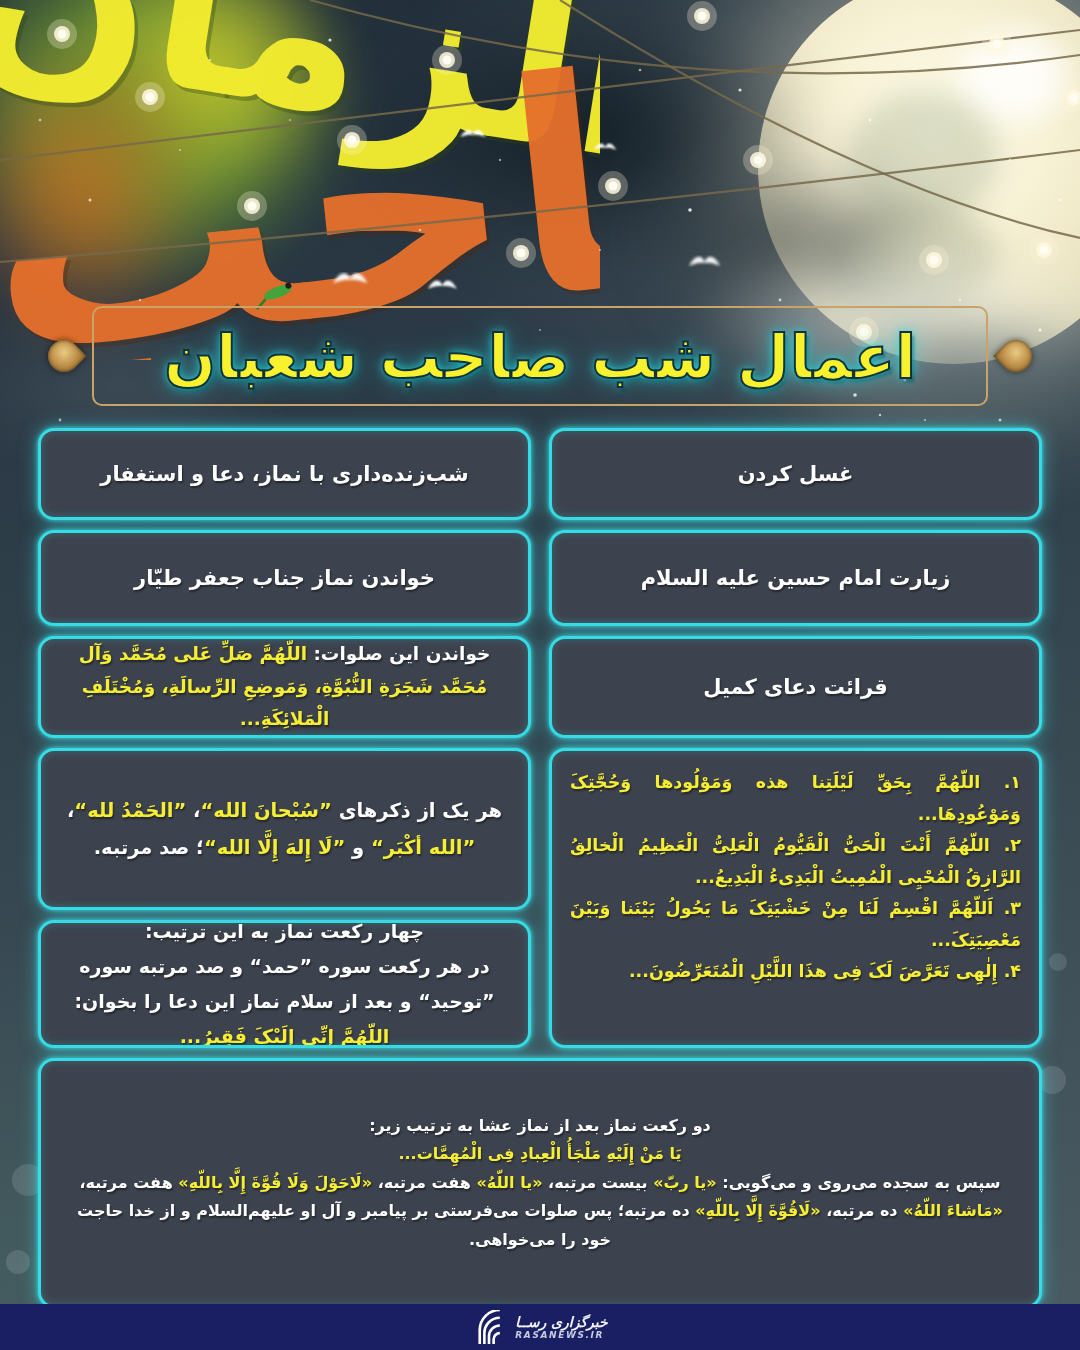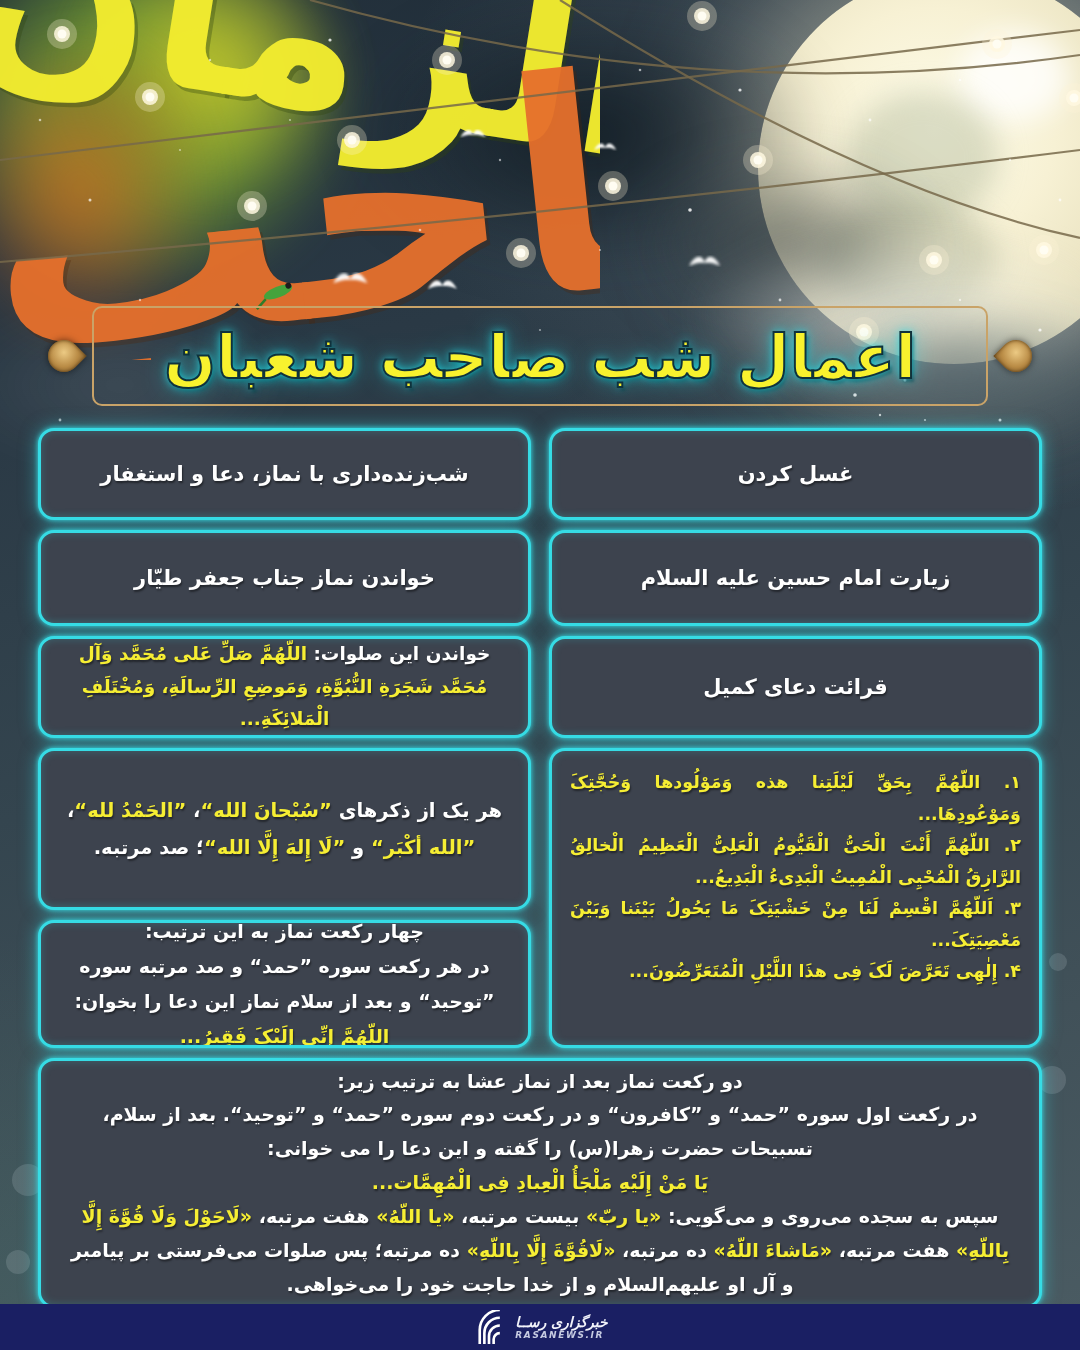--- a/index.html
+++ b/index.html
@@ -83,21 +83,21 @@
   .card p{margin:0;}
   .lg{font-size:21px;}
   .ar{color:#f6ee33;}
   .salawat{font-size:18.5px;line-height:1.75;padding:18px 20px;}
   .duas{grid-row:4 / span 2;grid-column:1;font-size:17.5px;line-height:1.8;
     justify-content:flex-start;padding:16px 18px;}
   .duas .intro{text-align:center;font-size:19px;margin-bottom:2px;}
   .duas .items{text-align:justify;width:100%;}
   .four{font-size:19px;line-height:1.85;}
   .dhikr{font-size:19.5px;line-height:1.9;}
-  .wide{grid-column:1 / -1;font-size:19px;line-height:1.78;padding:10px 26px;}
+  .wide{grid-column:1 / -1;font-size:16px;line-height:1.78;padding:10px 26px;}
   
   .footer{
     position:absolute;left:0;right:0;bottom:0;height:46px;background:#1a1f63;z-index:3;
     display:flex;align-items:center;justify-content:center;gap:9px;direction:ltr;font-style:italic;
   }
   .brand{display:flex;flex-direction:column;align-items:flex-start;line-height:1.15;}
   .brand-fa{font-size:14px;font-weight:bold;color:#f2f3fa;}
   .brand-en{font-size:9px;letter-spacing:1.6px;color:#c6cbe2;font-weight:bold;}
 </style>
 </head>
@@ -312,21 +312,20 @@
     </div>
 
     <div class="card four">
       <p>چهار رکعت نماز به این ترتیب:</p>
       <p>در هر رکعت سوره ”حمد“ و صد مرتبه سوره ”توحید“ و بعد از سلام نماز این دعا را بخوان:</p>
       <p class="ar">اللّهُمَّ إِنِّی إِلَیْکَ فَقِیرُ...</p>
     </div>
 
     <div class="card wide">
       <p>دو رکعت نماز بعد از نماز عشا به ترتیب زیر:</p>
-      <p>در رکعت اول سوره ”حمد“ و ”کافرون“ و در رکعت دوم سوره ”حمد“ و ”توحید“. بعد از سلام، تسبیحات حضرت زهرا(س) را گفته و این دعا را می خوانی:</p>
       <p class="ar">یَا مَنْ إِلَیْهِ مَلْجَأُ الْعِبادِ فِی الْمُهِمَّات...</p>
       <p><span>سپس به سجده می‌روی و می‌گویی: </span><span class="ar">«یا ربّ»</span><span> بیست مرتبه، </span><span class="ar">«یا اللّهُ»</span><span> هفت مرتبه، </span><span class="ar">«لَاحَوْلَ وَلَا قُوَّةَ إِلَّا بِاللّهِ»</span><span> هفت مرتبه، </span><span class="ar">«مَاشاءَ اللّهُ»</span><span> ده مرتبه، </span><span class="ar">«لَاقُوَّةَ إِلَّا بِاللّهِ»</span><span> ده مرتبه؛ پس صلوات می‌فرستی بر پیامبر و آل او علیهم‌السلام و از خدا حاجت خود را می‌خواهی.</span></p>
     </div>
 
   </main>
 
   <footer class="footer">
     <svg width="34" height="34" viewBox="0 0 44 44">
       <g fill="none" stroke="#ffffff" stroke-width="3.4">
         <path d="M28 44 L28 38 A8 8 0 0 1 36 30"></path>

